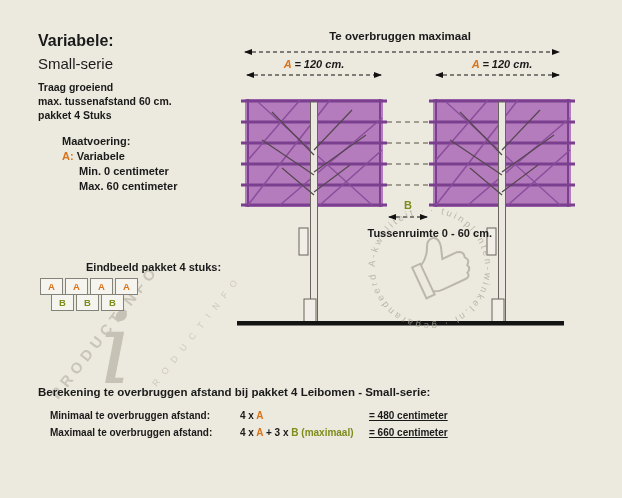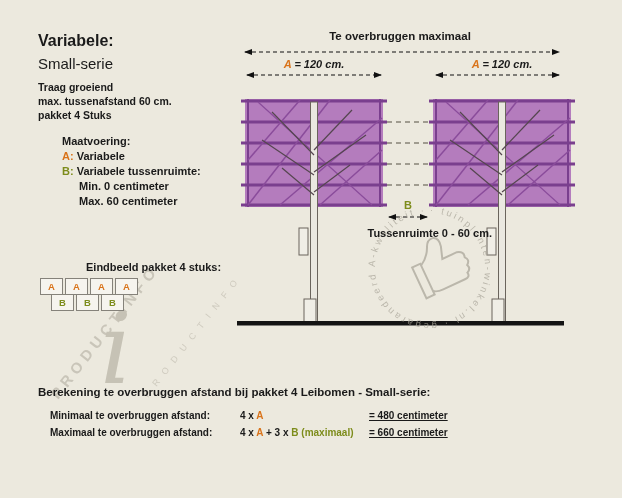--- a/index.html
+++ b/index.html
@@ -123,21 +123,20 @@
 
   <div class="abs hdr">
     <div>Traag groeiend</div>
     <div>max. tussenafstand 60 cm.</div>
     <div>pakket 4 Stuks</div>
   </div>
 
   <div class="abs maat">
     <div>Maatvoering:</div>
     <div><span class="oa">A:</span> <span>Variabele</span></div>
-    <div><span class="gb">B:</span> <span>Variabele tussenruimte:</span></div>
     <div class="ind">Min. 0 centimeter</div>
     <div class="ind">Max. 60 centimeter</div>
   </div>
 
   <div class="abs eind">Eindbeeld pakket 4 stuks:</div>
   <div class="abs boxes">
     <div class="boxrow">
       <div class="cell oa">A</div>
       <div class="cell oa">A</div>
       <div class="cell oa">A</div>

